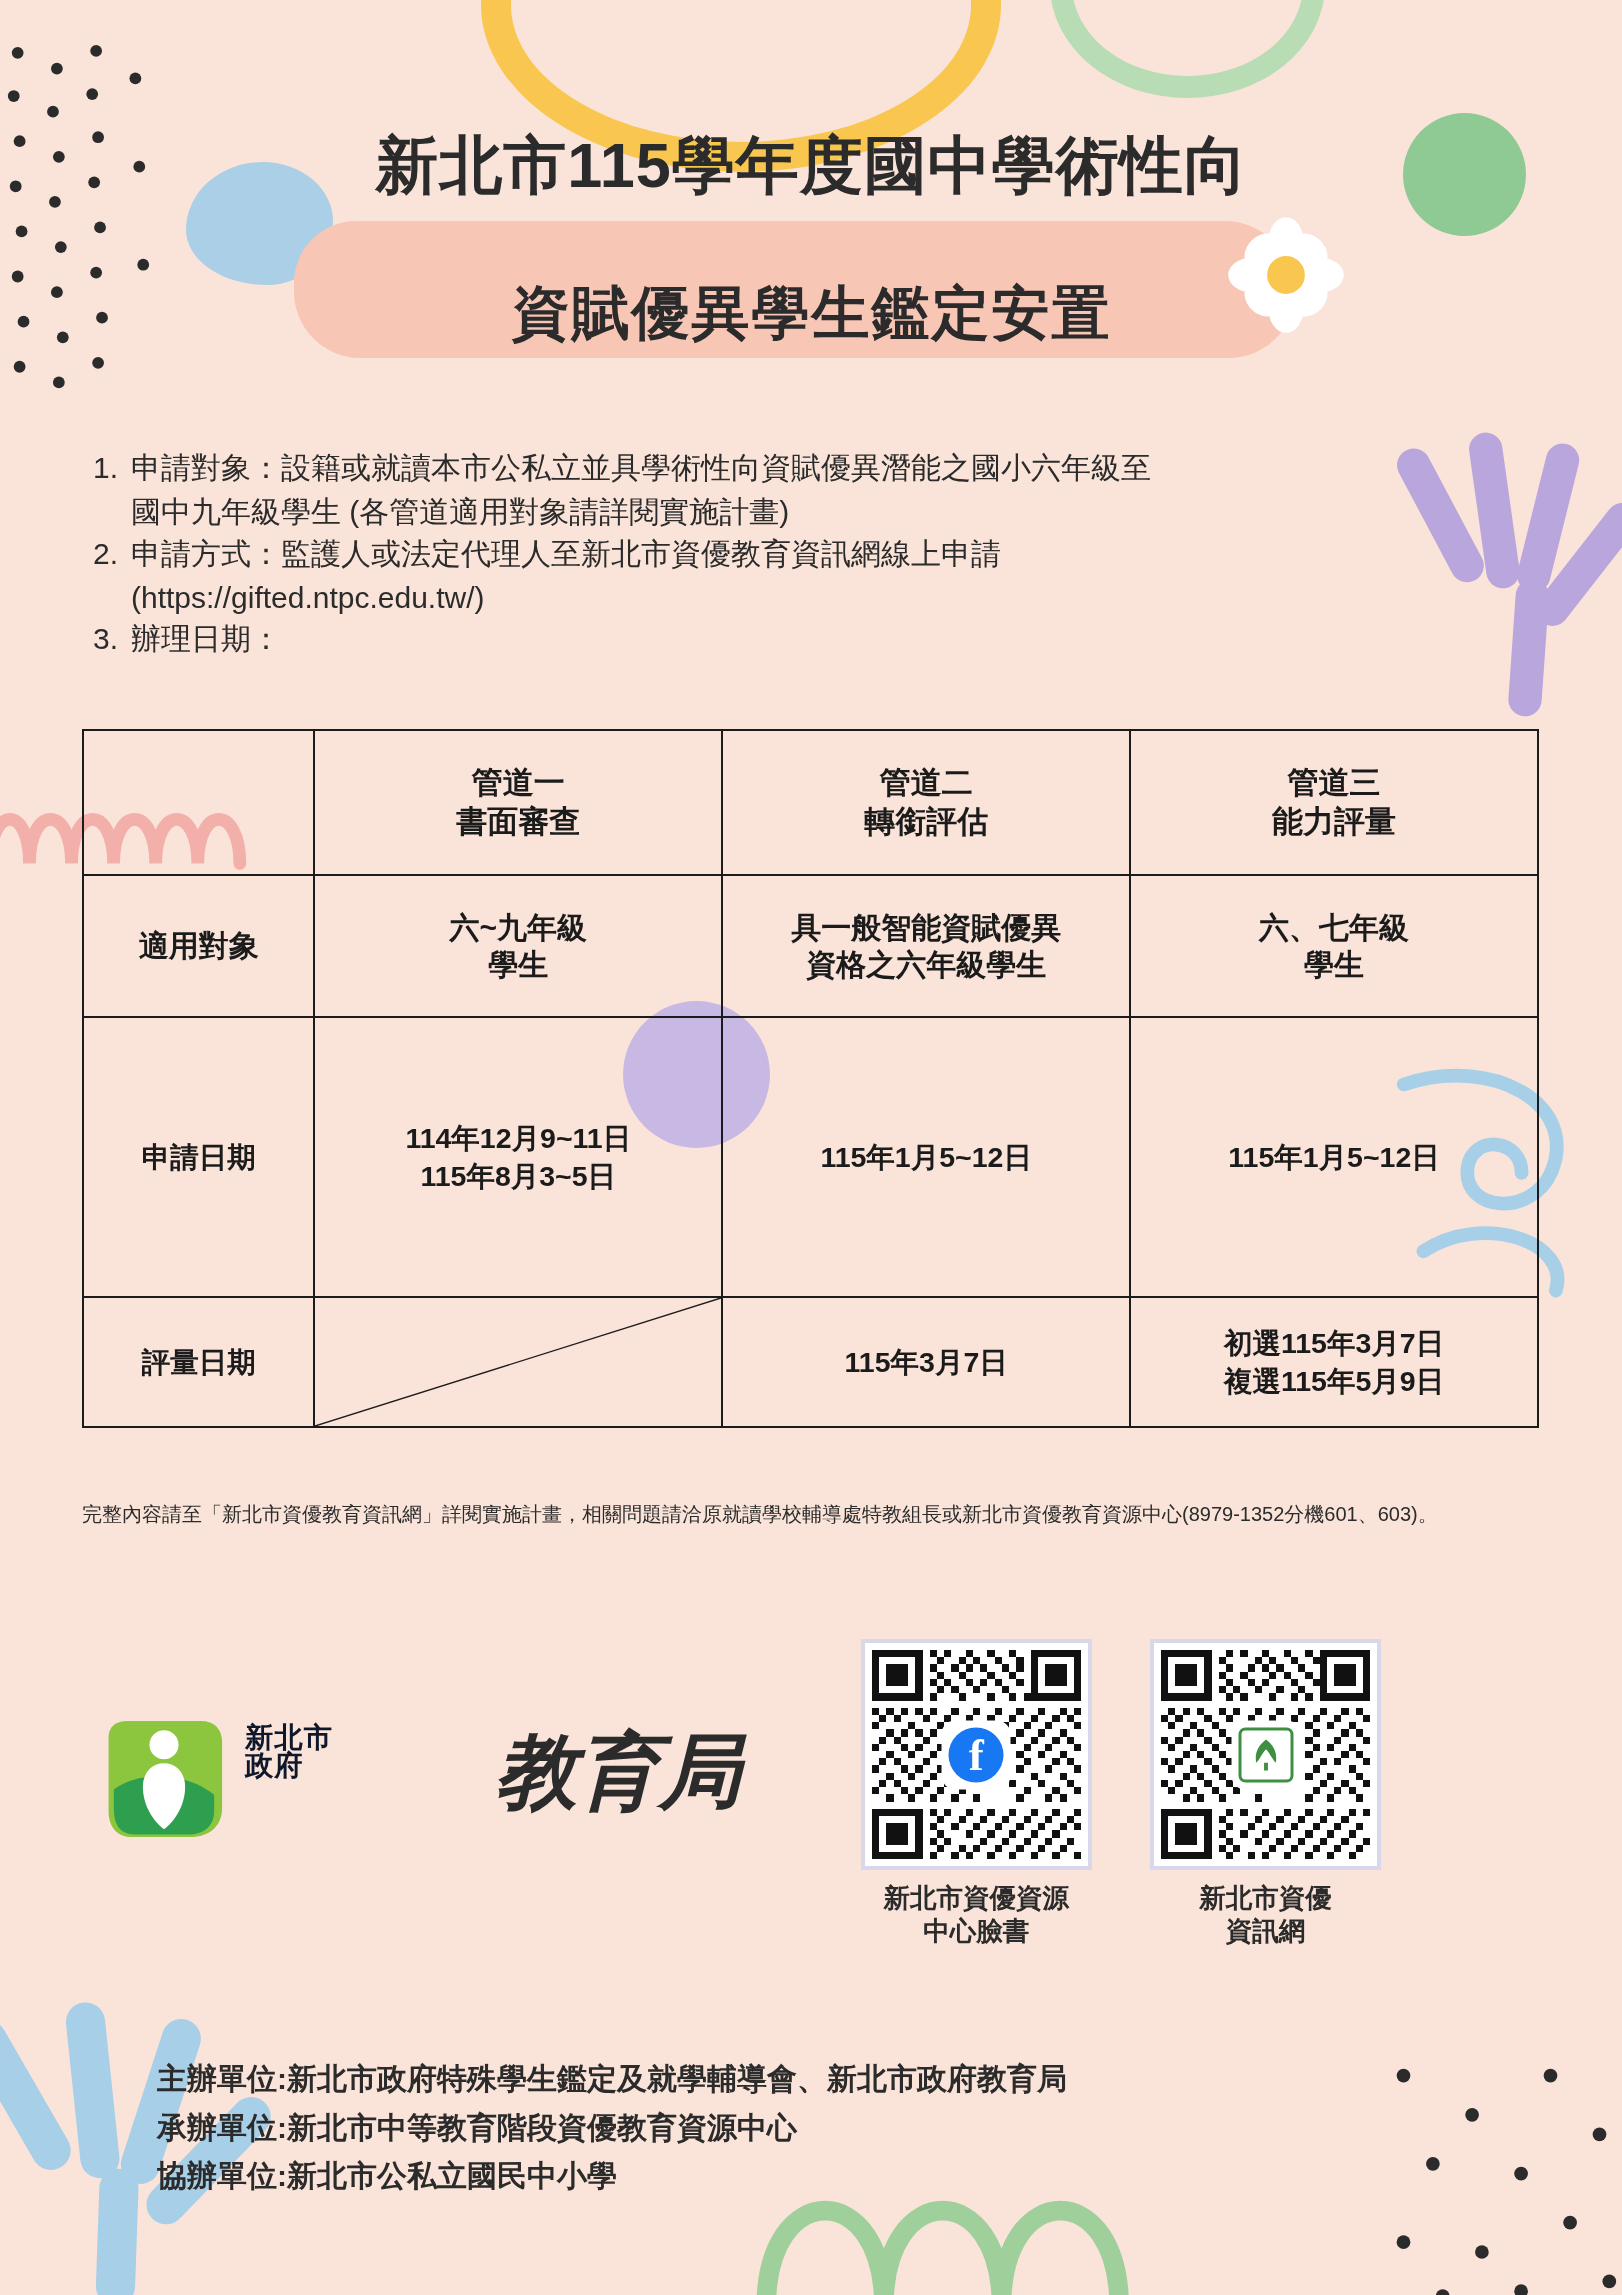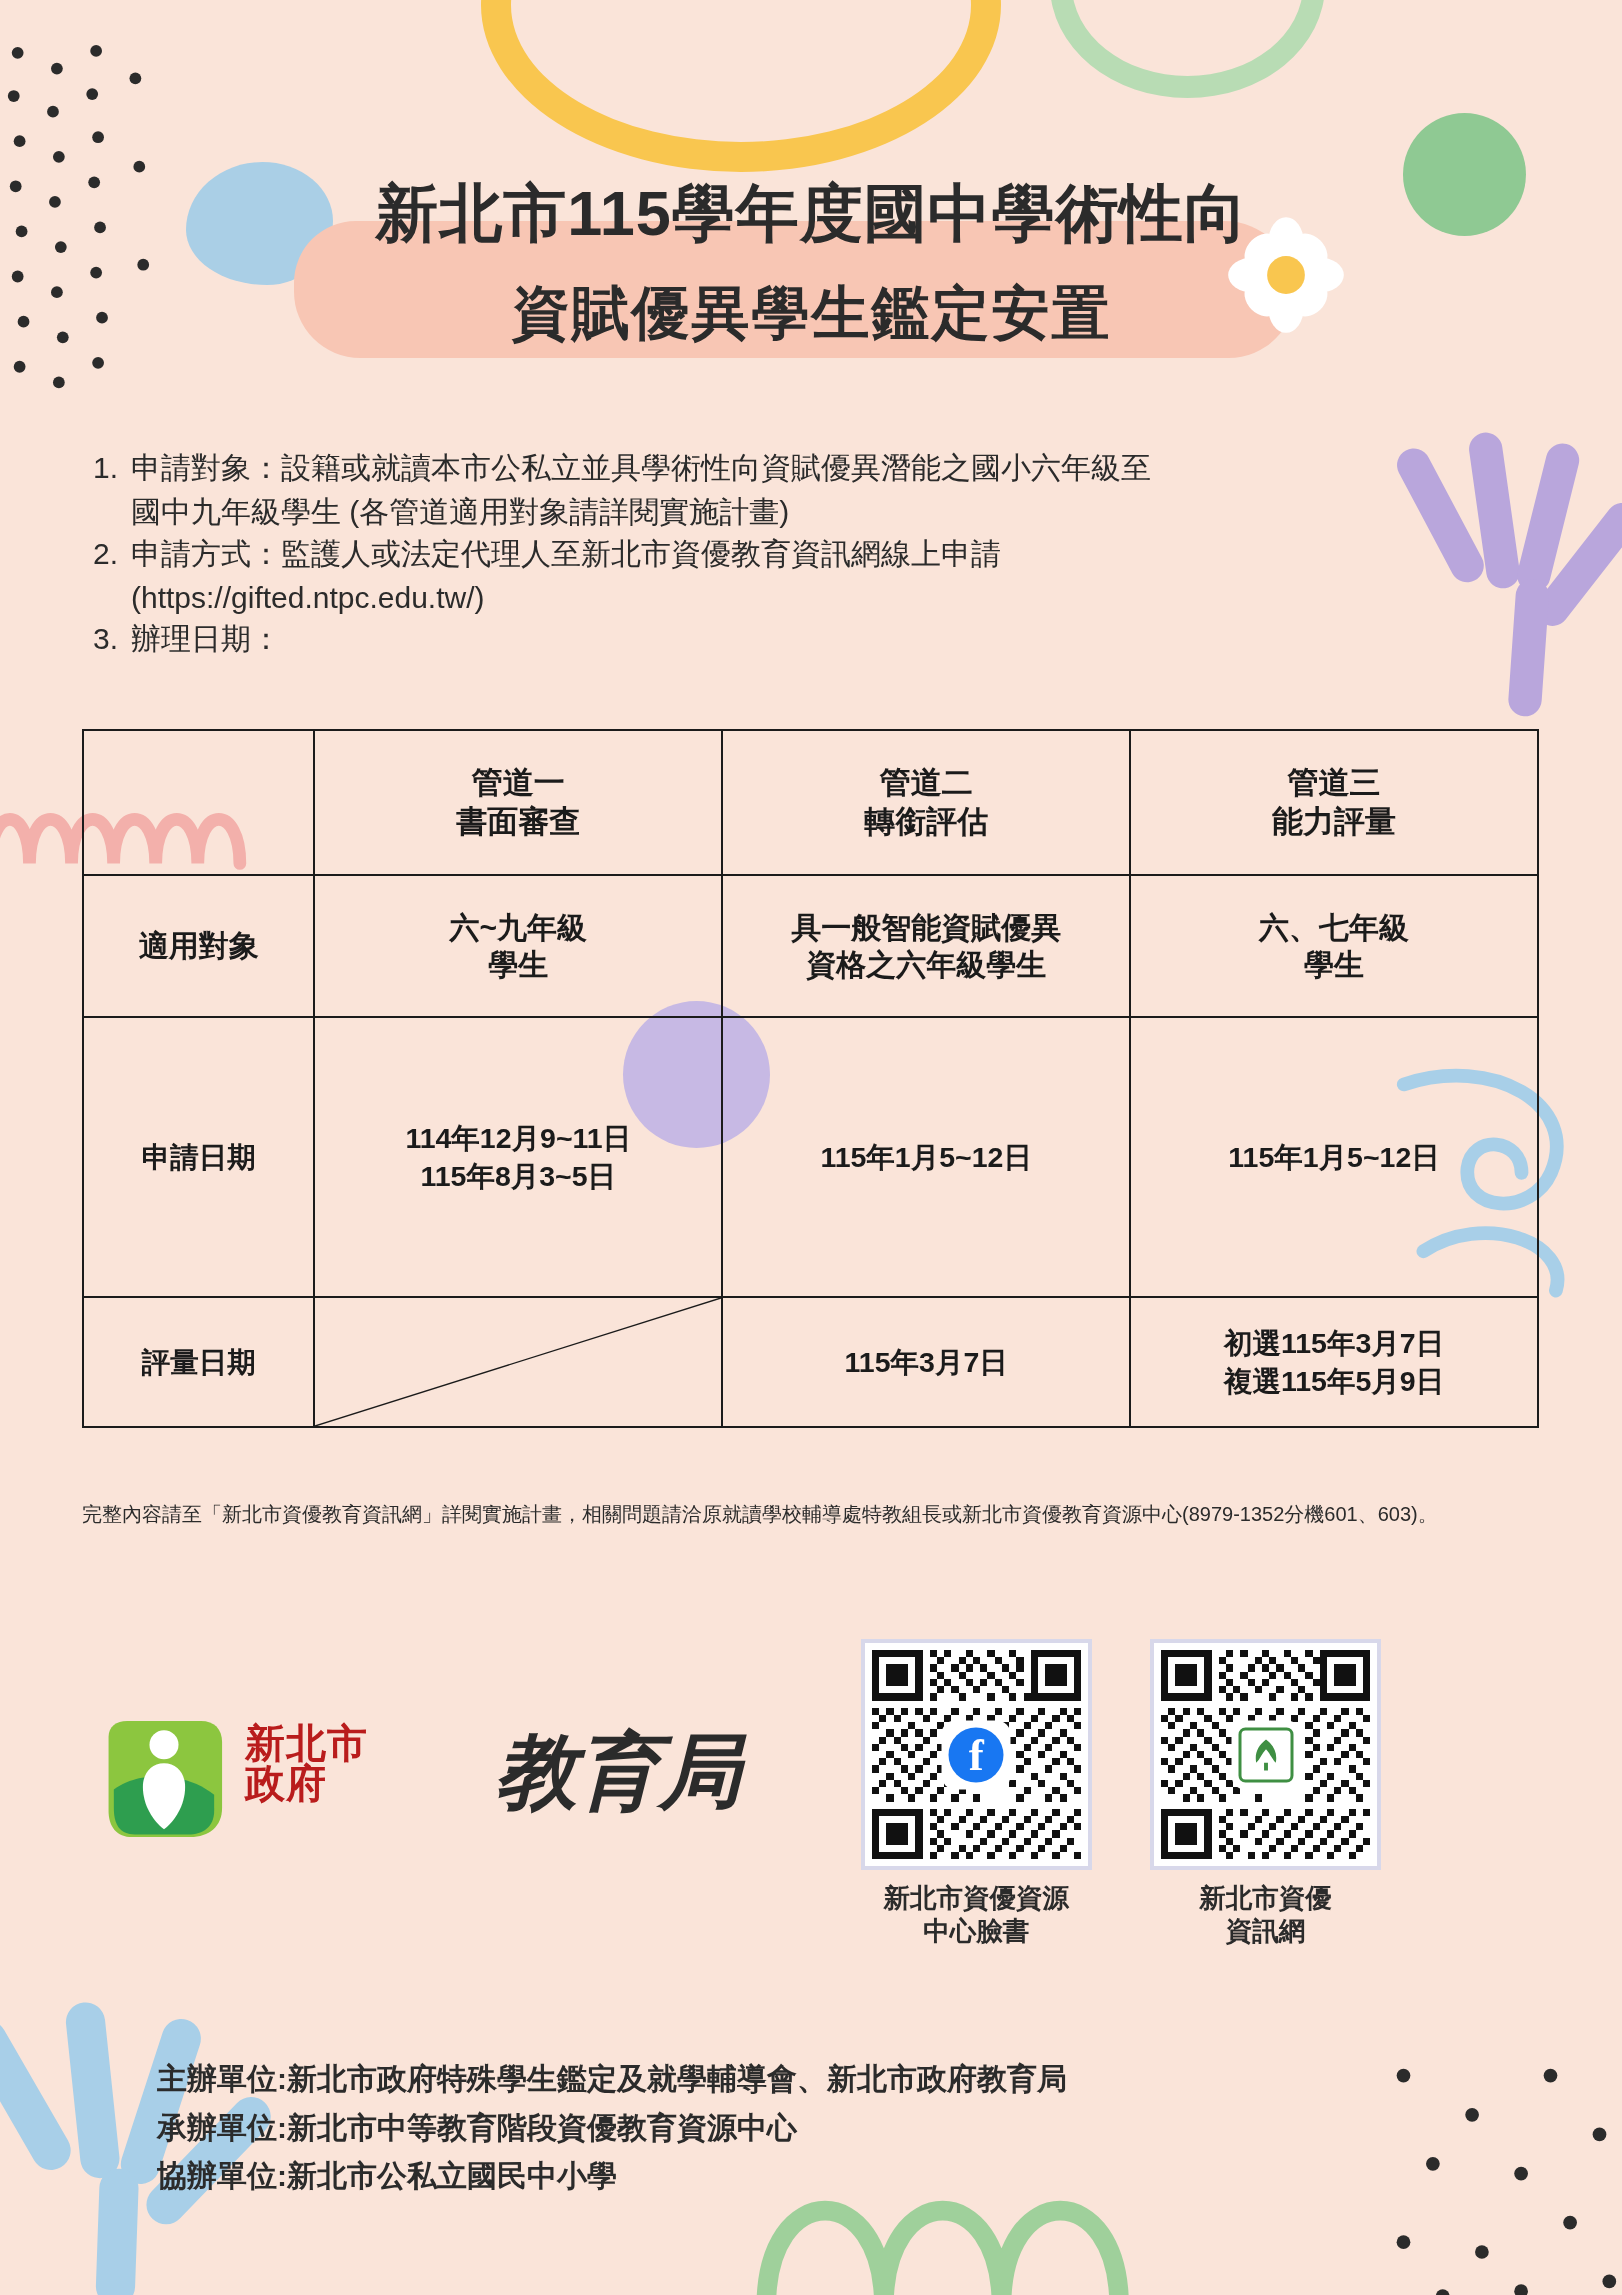--- a/index.html
+++ b/index.html
@@ -52,21 +52,20 @@
   .dots-bottom { left: 1374px; top: 2056px; width: 255px; height: 245px; }
 
   
   .sheet { position: relative; width: 100%; height: 100%; }
 
   .title-1 {
     position: absolute; left: 0; right: 0; top: 123px;
     text-align: center;
     font-size: 63px; font-weight: bold; color: #2b2b2b;
     letter-spacing: 1px;
-    margin-top: 48px;
   }
   .title-2 {
     position: absolute; left: 0; right: 0; top: 275px;
     text-align: center;
     font-size: 58px; font-weight: bold; color: #2b2b2b;
     letter-spacing: 2px;
   }
 
   .info {
     position: absolute; left: 93px; top: 447px; width: 1452px;
@@ -105,21 +104,21 @@
 
   .note {
     position: absolute; left: 82px; top: 1499px; width: 1467px;
     font-size: 20px; color: #2b2b2b; line-height: 1.5;
   }
 
   .logo-block { position: absolute; left: 98px; top: 1708px; width: 697px; height: 157px; }
   .logo-mark { position: absolute; left: 0; top: 4.9px; width: 132px; height: 132px; }
   .logo-text {
     position: absolute; left: 147px; top: 14.7px;
-    font-size: 48px; font-weight: bold; color: #b91c1c; line-height: 1.0;
+    font-size: 34px; font-weight: bold; color: #0f172a; line-height: 1.0;
     letter-spacing: 1px;
   }
   .logo-text small { display: block; }
   .logo-script {
     position: absolute; left: 397px; top: 9.8px;
     font-family: "Liberation Serif", serif;
     font-size: 82px; font-weight: bold; color: #2b2b2b;
     font-style: italic;
   }
 

